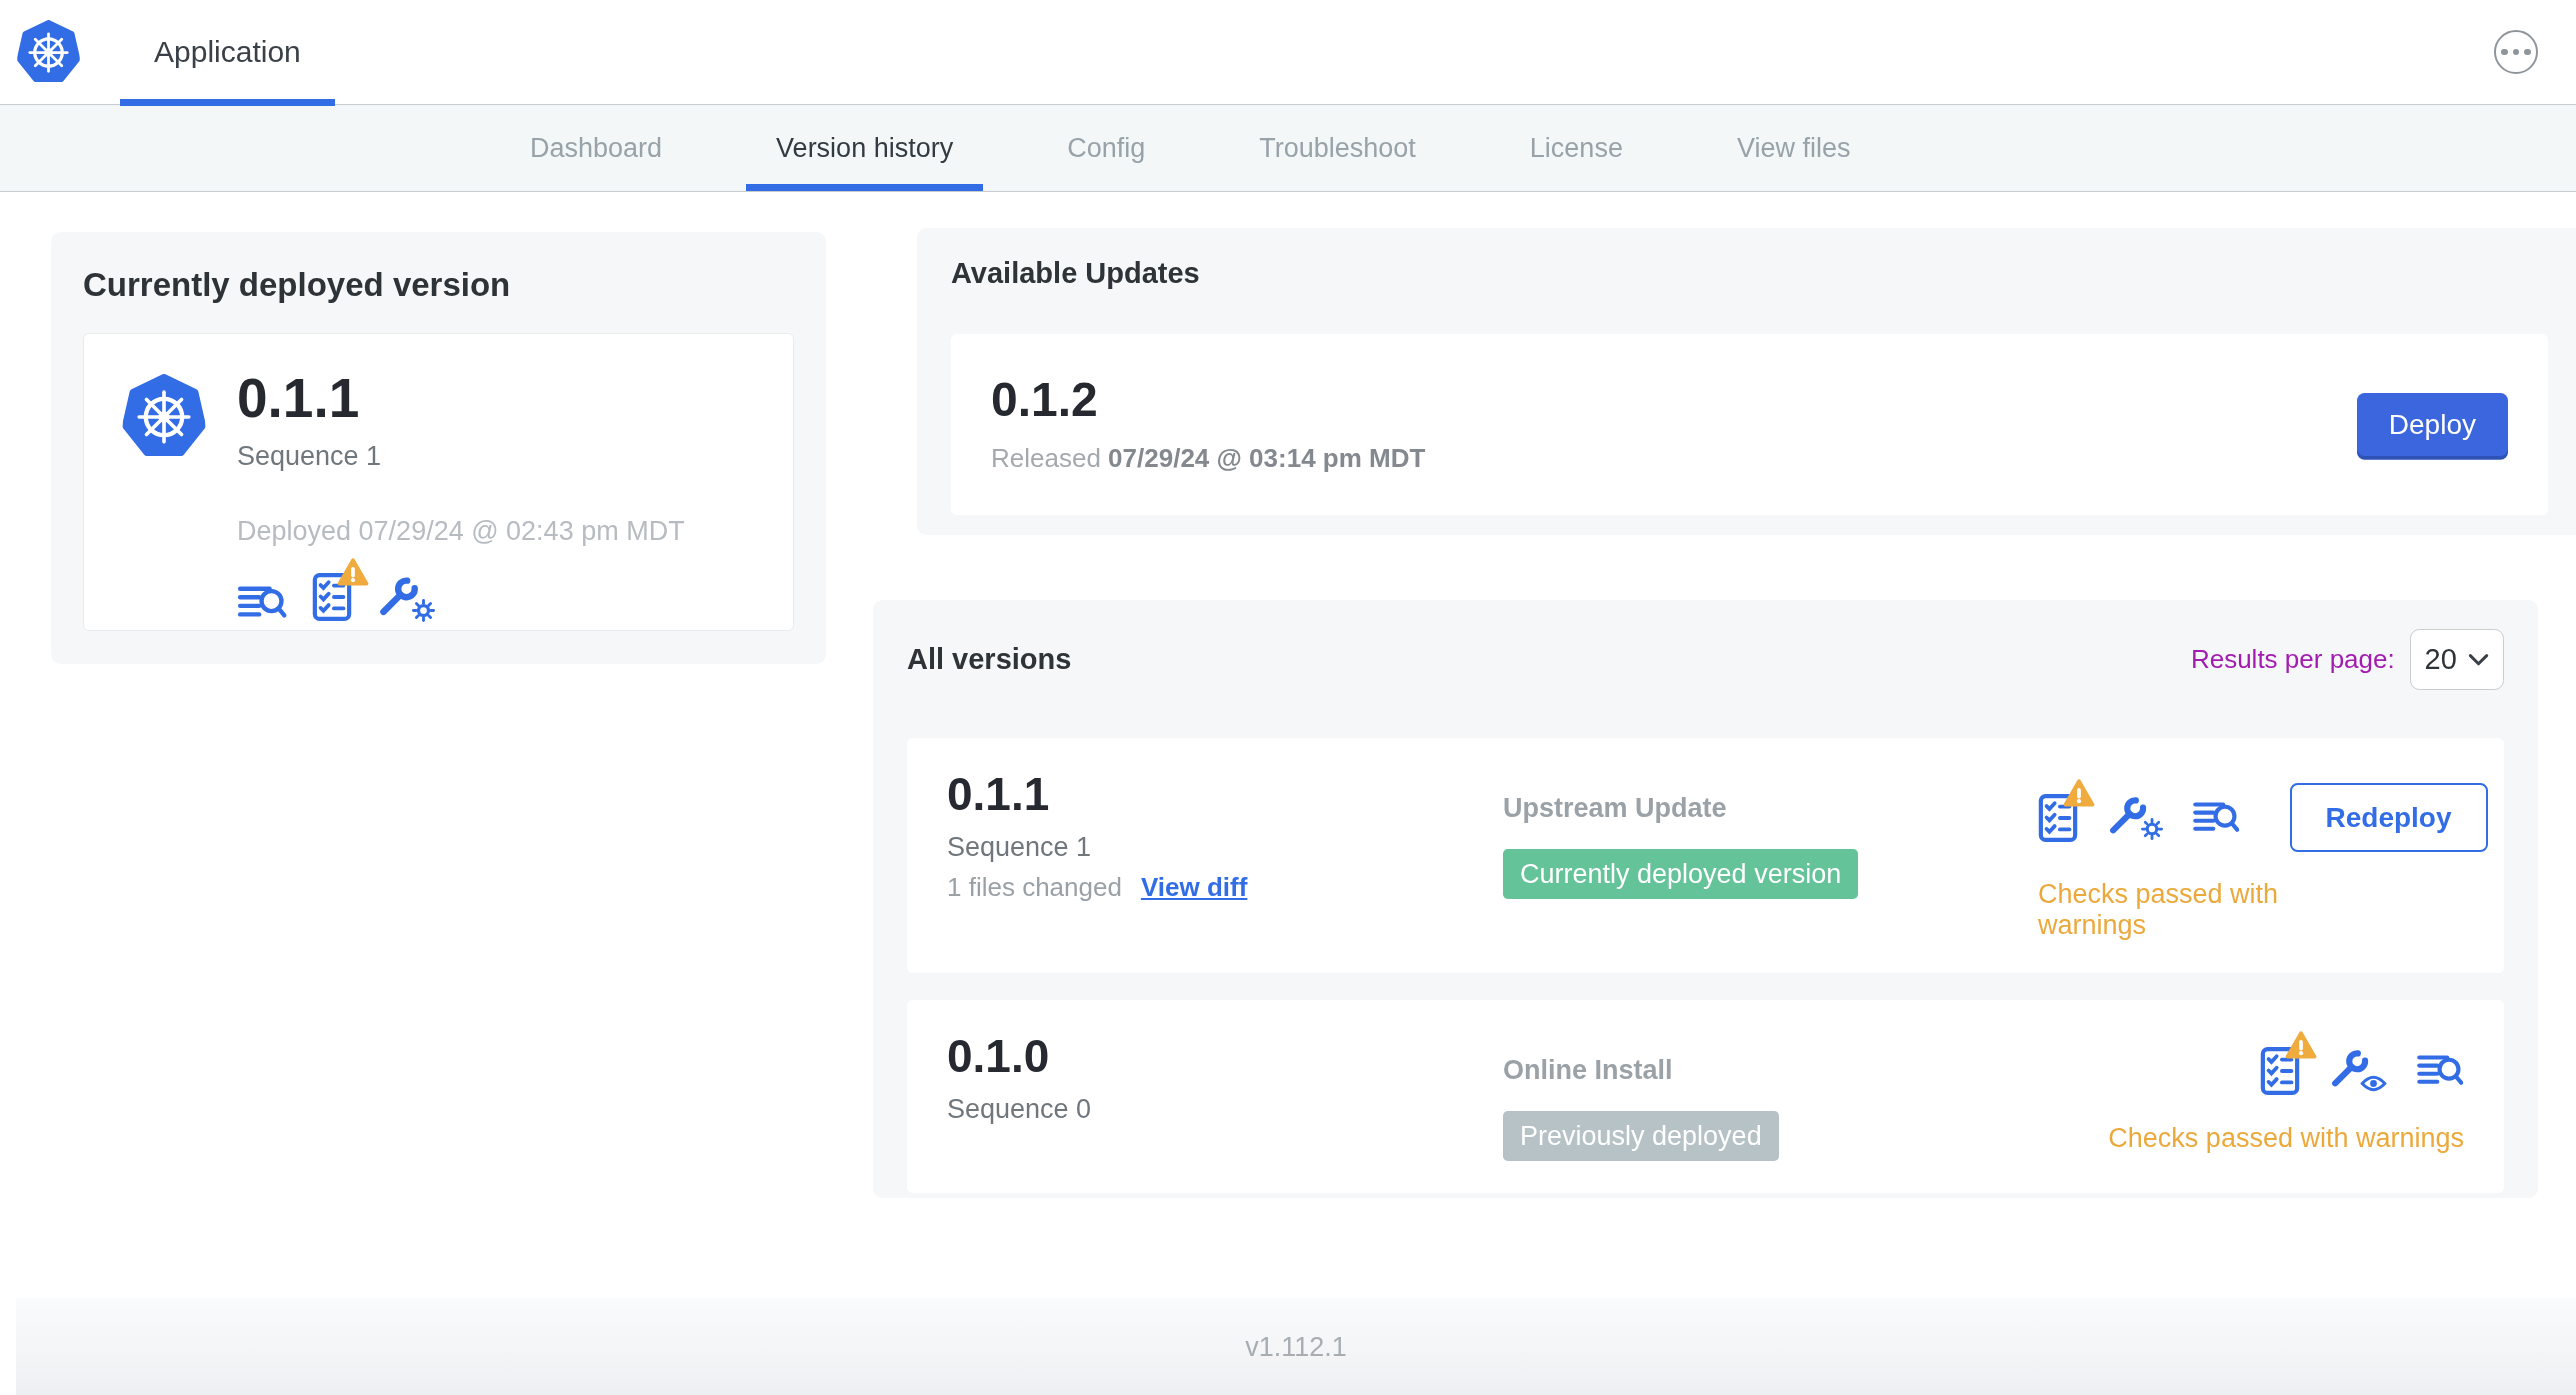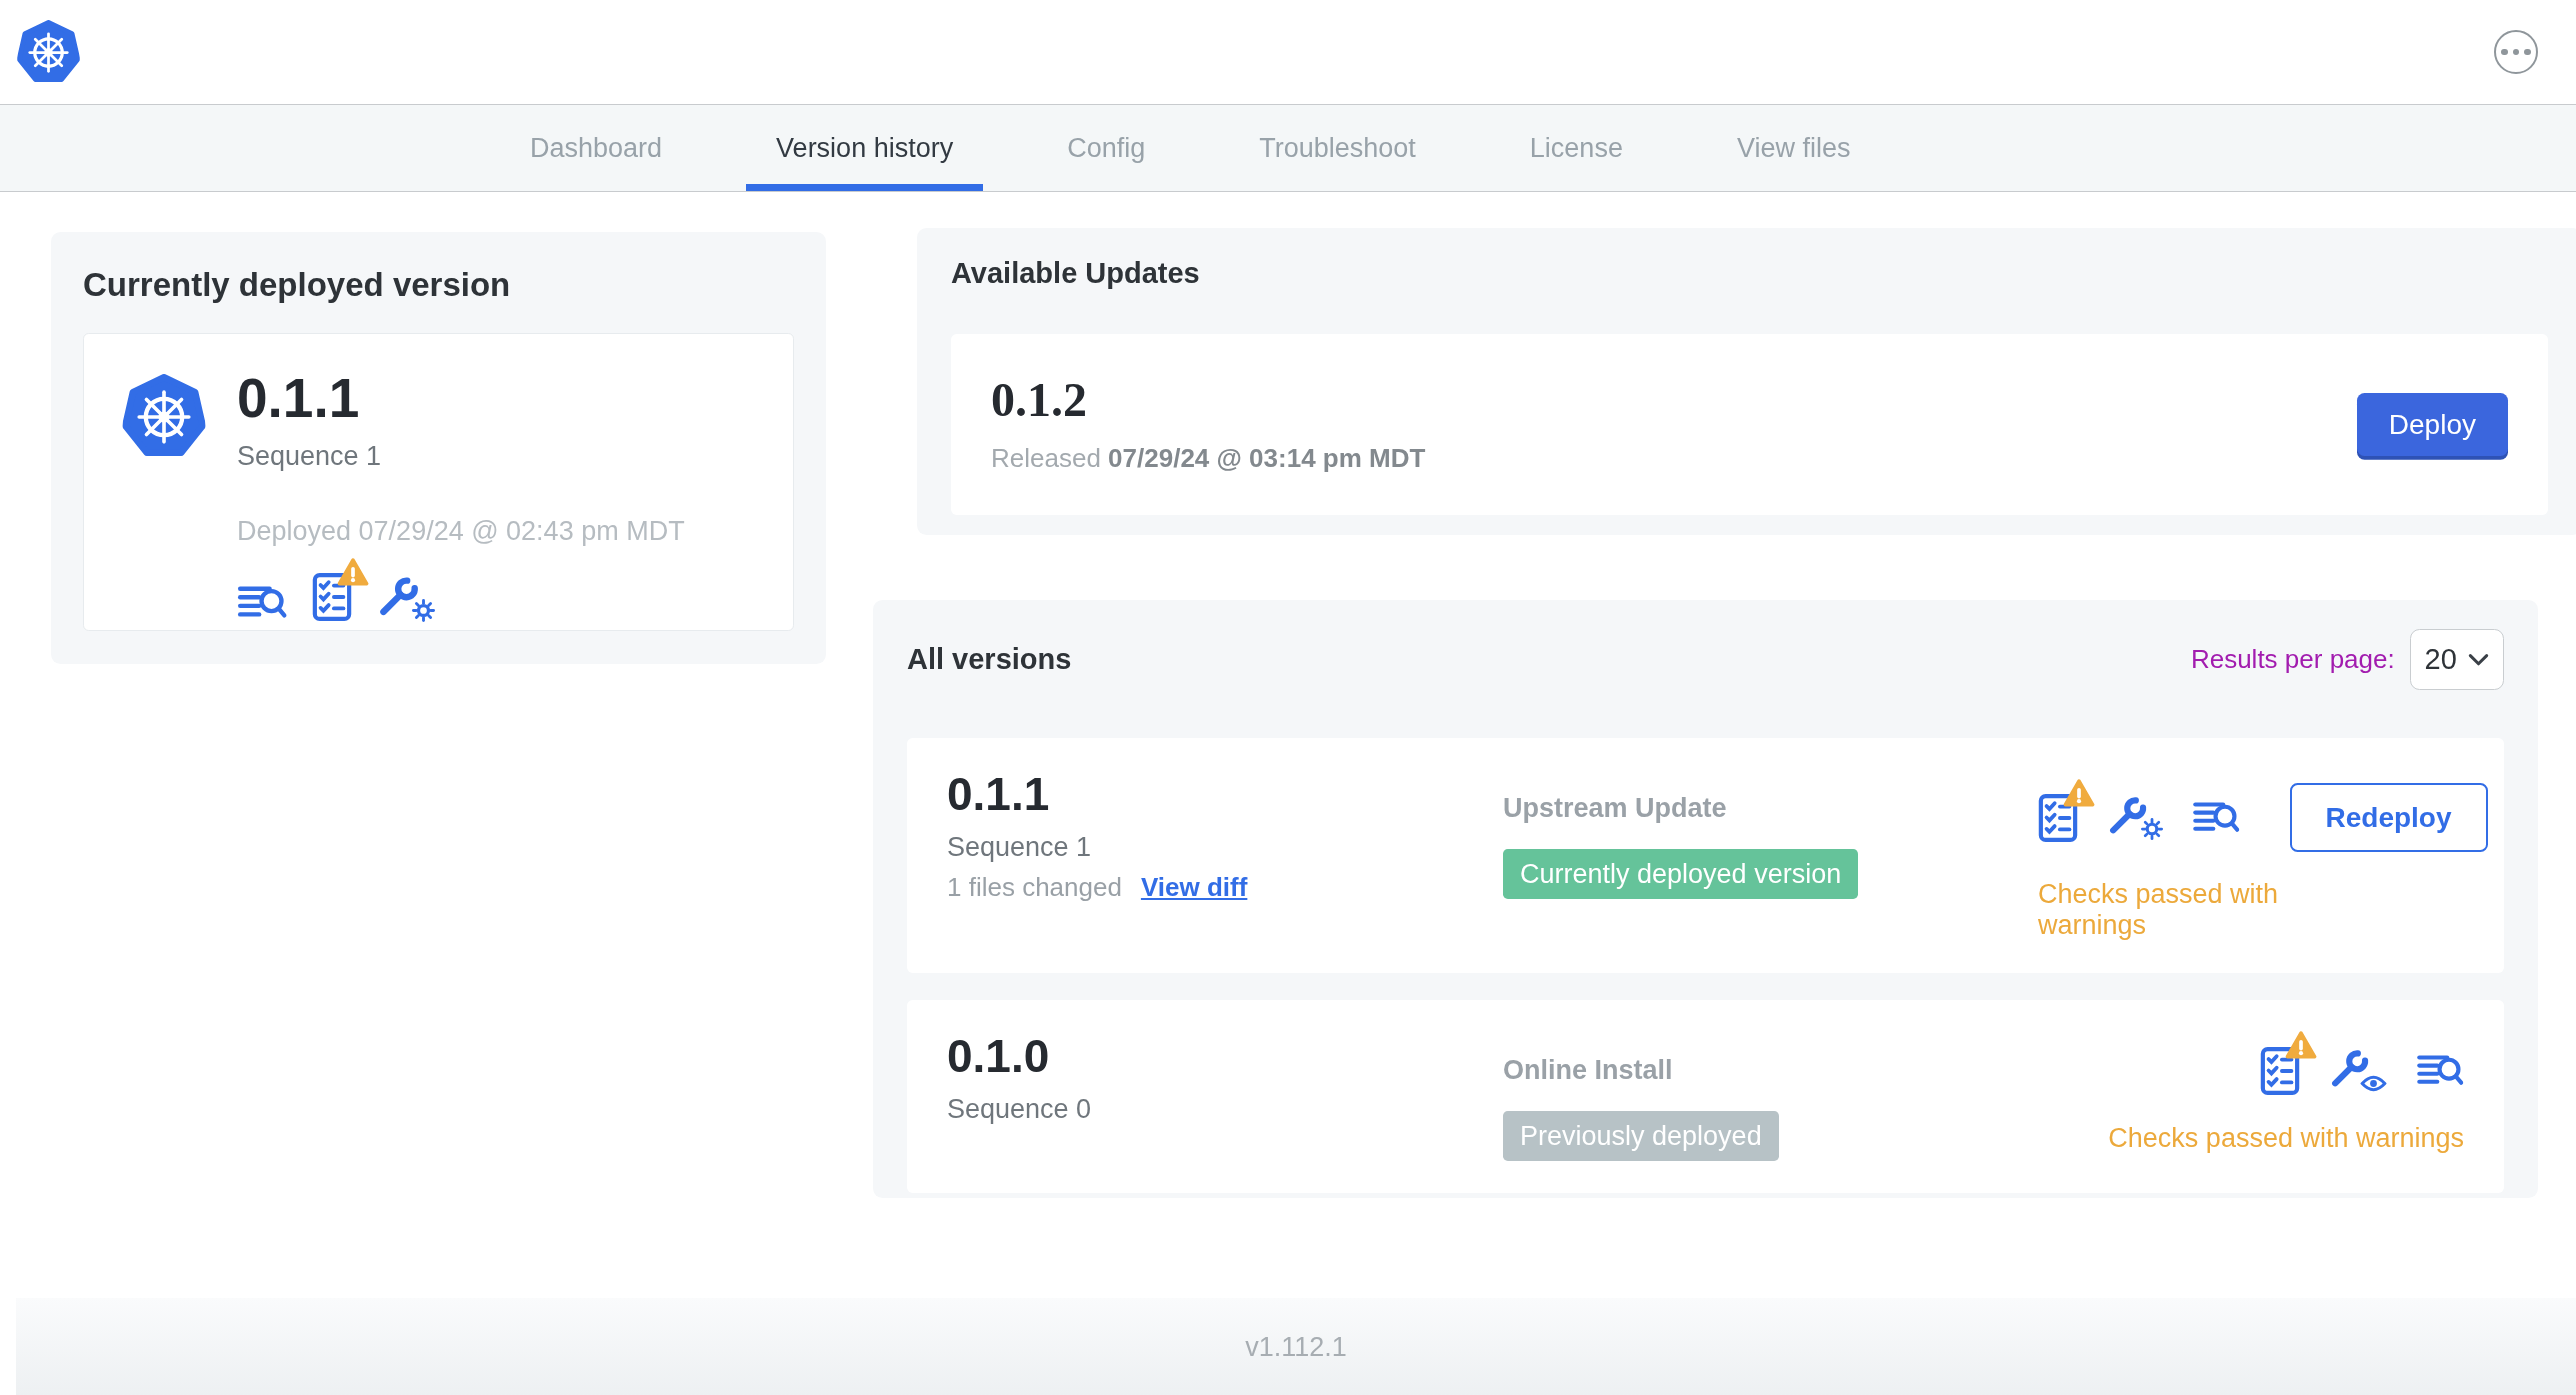--- a/index.html
+++ b/index.html
@@ -62,21 +62,21 @@
   .seq-text{font-size:27px;color:#6f767c;margin-top:13.4px;}
   .deployed-date{font-size:27px;color:#b6bcc1;margin-top:44px;}
   .icon-row{display:flex;align-items:flex-end;gap:25px;margin-top:25px;}
   .icon-btn{position:relative;display:inline-flex;color:var(--accent-blue);cursor:pointer;}
   .icon-btn svg{display:block;}
   .warn-overlay{position:absolute;top:-15.3px;right:-17px;width:32px;height:31px;}
   .warn-overlay svg{width:32px;height:31px;display:block;}
   
   .updates-panel{left:917px;top:34px;width:1665px;height:307px;padding:29px 34px;}
   .updates-inner{margin-top:44px;height:181px;padding:0 40px;display:flex;align-items:center;justify-content:space-between;}
-  .version-lg{font-size:48px;font-weight:800;color:#262a30;line-height:1.05;font-family:Liberation Serif, serif;}
+  .version-lg{font-size:48px;font-weight:800;color:#262a30;line-height:1.05;}
   .released-line{font-size:26px;color:#a3a9ae;margin-top:17px;}
   .released-line b{color:#83898e;font-weight:700;}
   .btn-primary{
     background:#3b66dd;color:#ffffff;font-size:28px;font-weight:400;border:none;border-radius:7.6px;
     padding:0 32px;height:63px;box-shadow:0 3.8px 0 #2e52b5;cursor:pointer;
     font-family:"Liberation Sans","DejaVu Sans",sans-serif;
   }
   
   .versions-panel{left:873px;top:406px;width:1665px;height:598px;padding:29px 34px;}
   .versions-head{display:flex;align-items:center;justify-content:space-between;}
@@ -190,20 +190,23 @@
     </symbol>
   </defs>
 </svg>
 
 <div class="topbar">
   <div class="brand">
     <svg viewBox="0 0 50 52">
         <use href="#sym-k8s"></use>
       </svg>
   </div>
+  <div class="topbar-tab active">
+    <span>Application</span>
+  </div>
   <div class="topbar-right">
     <div class="ellipsis-btn">
       <i></i>
         <i></i>
         <i></i>
     </div>
   </div>
 </div>
 
 <div class="subnav">

